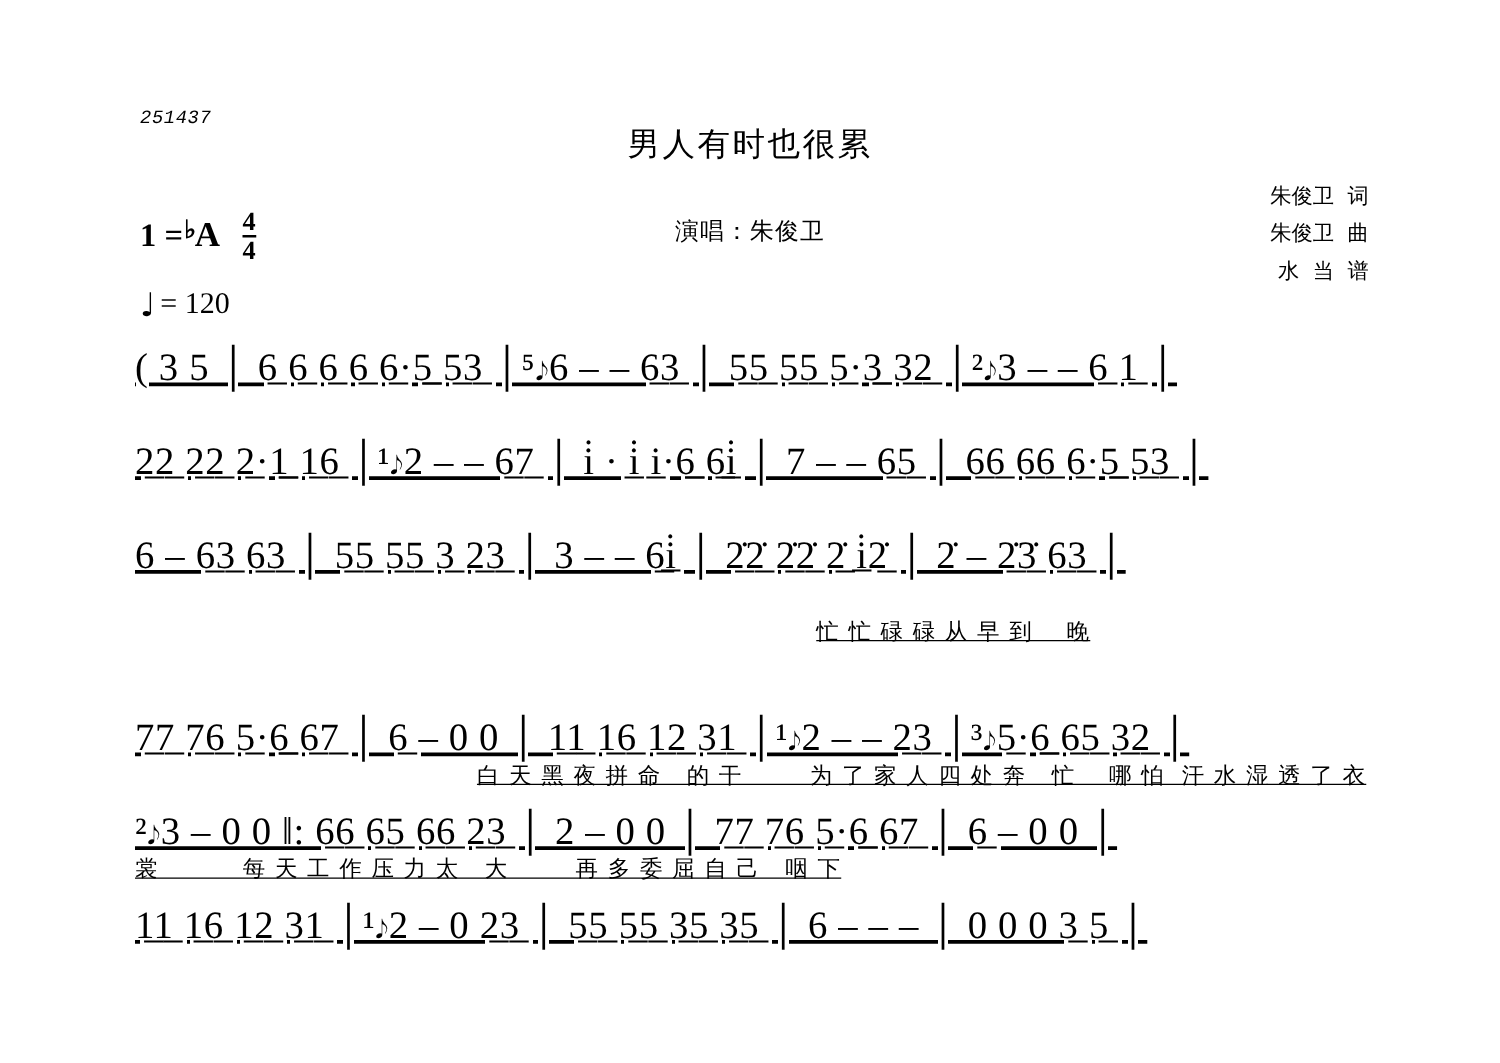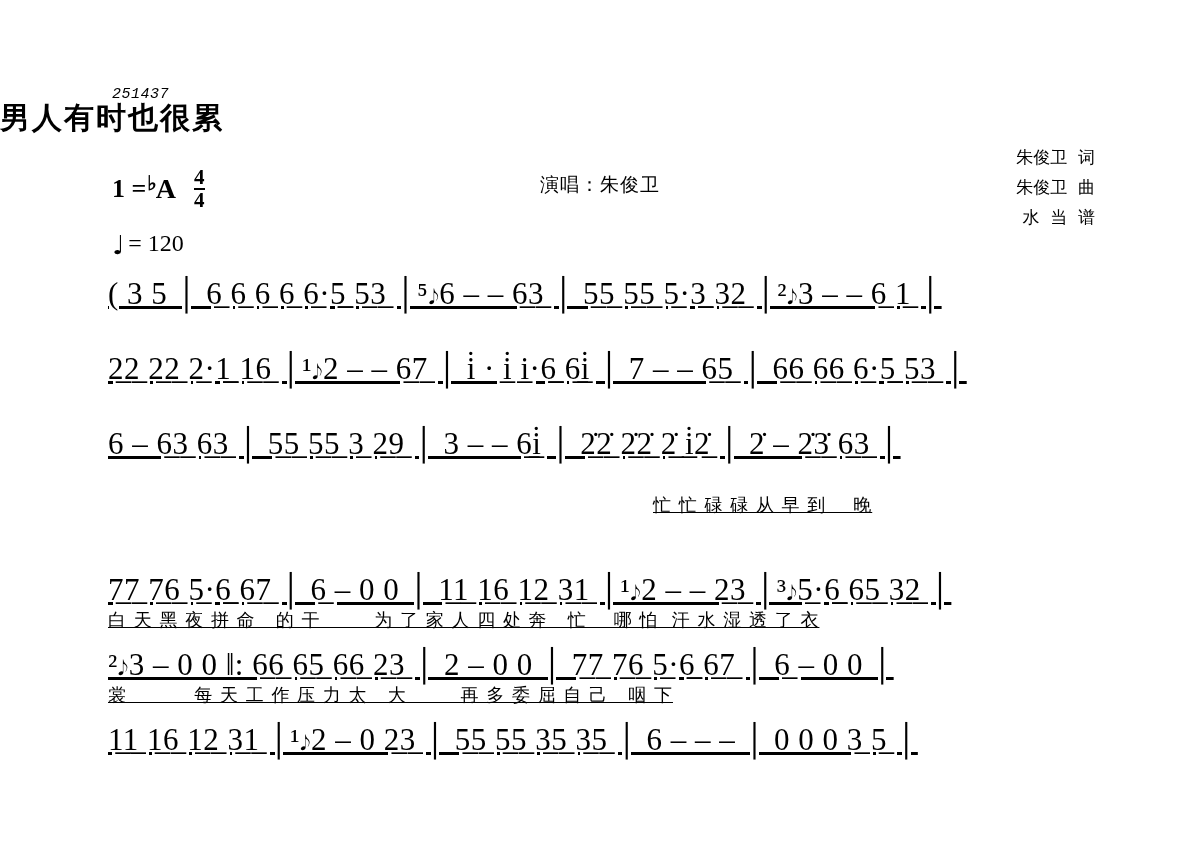--- a/index.html
+++ b/index.html
@@ -24,24 +24,24 @@
     font-family: Liberation Mono, monospace;
     font-style: italic;
     font-size: 15px;
     letter-spacing: 0.5px;
   }
   #song-title {
     position: absolute;
     left: 0;
     right: 0;
     top: 98px;
-    text-align: left;
-    font-family: "DejaVu Sans", sans-serif;
-    font-weight: bold;
-    font-size: 30px;
+    text-align: center;
+    font-family: "DejaVu Sans", sans-serif;
+    font-weight: normal;
+    font-size: 26px;
     letter-spacing: 2px;
   }
   #performer {
     position: absolute;
     left: 0;
     right: 0;
     top: 172px;
     text-align: center;
     font-family: "DejaVu Sans", sans-serif;
     font-size: 19px;
@@ -126,21 +126,21 @@
     line-height: 44px;
   }
   .lyrics {
     font-family: "DejaVu Sans", sans-serif;
     font-size: 18px;
     white-space: pre;
     letter-spacing: 1px;
     margin-top: -4px;
   }
   .lyrics.indent-1 { padding-left: 545px; }
-  .lyrics.indent-2 { padding-left: 0px; }
+  .lyrics.indent-2 { padding-left: 0px; text-align: right; }
   .lyrics.indent-3 { padding-left: 0px; }
 </style>
 </head>
 <body>
 
 <div id="catalog-number">251437</div>
 
 <div id="song-title">男人有时也很累</div>
 
 <div id="performer">演唱：朱俊卫</div>
@@ -172,21 +172,21 @@
     <div class="notes">( 3 5 │ 6̲ 6̲ 6̲ 6̲ 6̲·5̲̲ 5̲3̲ │⁵𝆕6 – – 6̲3̲ │ 5̲5̲ 5̲5̲ 5̲·3̲̲ 3̲2̲ │²𝆕3 – – 6̲ 1̲ │</div>
     <div class="lyrics"></div>
   </div>
 
   <div class="music-line">
     <div class="notes">2̲2̲ 2̲2̲ 2̲·1̲̲ 1̲6̲ │¹𝆕2 – – 6̲7̲ │ i̇ · i̲̇ i̲·6̲̲ 6̲i̲̇ │ 7 – – 6̲5̲ │ 6̲6̲ 6̲6̲ 6̲·5̲̲ 5̲3̲ │</div>
     <div class="lyrics"></div>
   </div>
 
   <div class="music-line">
-    <div class="notes">6 – 6̲3̲ 6̲3̲ │ 5̲5̲ 5̲5̲ 3̲ 2̲9̲ │ 3 – – 6̲i̲̇ │ 2̲̇2̲̇ 2̲̇2̲̇ 2̲̇ i̲̇2̲̇ │ 2̇ – 2̲̇3̲̇ 6̲3̲ │</div>
+    <div class="notes">6 – 6̲3̲ 6̲3̲ │ 5̲5̲ 5̲5̲ 3̲ 2̲3̲ │ 3 – – 6̲i̲̇ │ 2̲̇2̲̇ 2̲̇2̲̇ 2̲̇ i̲̇2̲̇ │ 2̇ – 2̲̇3̲̇ 6̲3̲ │</div>
     <div class="lyrics"></div>
   </div>
 
   <div class="music-line">
     <div class="lyrics indent-1">忙 忙 碌 碌 从 早 到    晚</div>
   </div>
 
   <div class="music-line">
     <div class="notes">7̲7̲ 7̲6̲ 5̲·6̲̲ 6̲7̲ │ 6̲ – 0 0 │ 1̲1̲ 1̲6̲ 1̲2̲ 3̲1̲ │¹𝆕2 – – 2̲3̲ │³𝆕5̲·6̲̲ 6̲5̲ 3̲2̲ │</div>
     <div class="lyrics indent-2">白 天 黑 夜 拼 命   的 干        为 了 家 人 四 处 奔   忙    哪 怕  汗 水 湿 透 了 衣</div>

